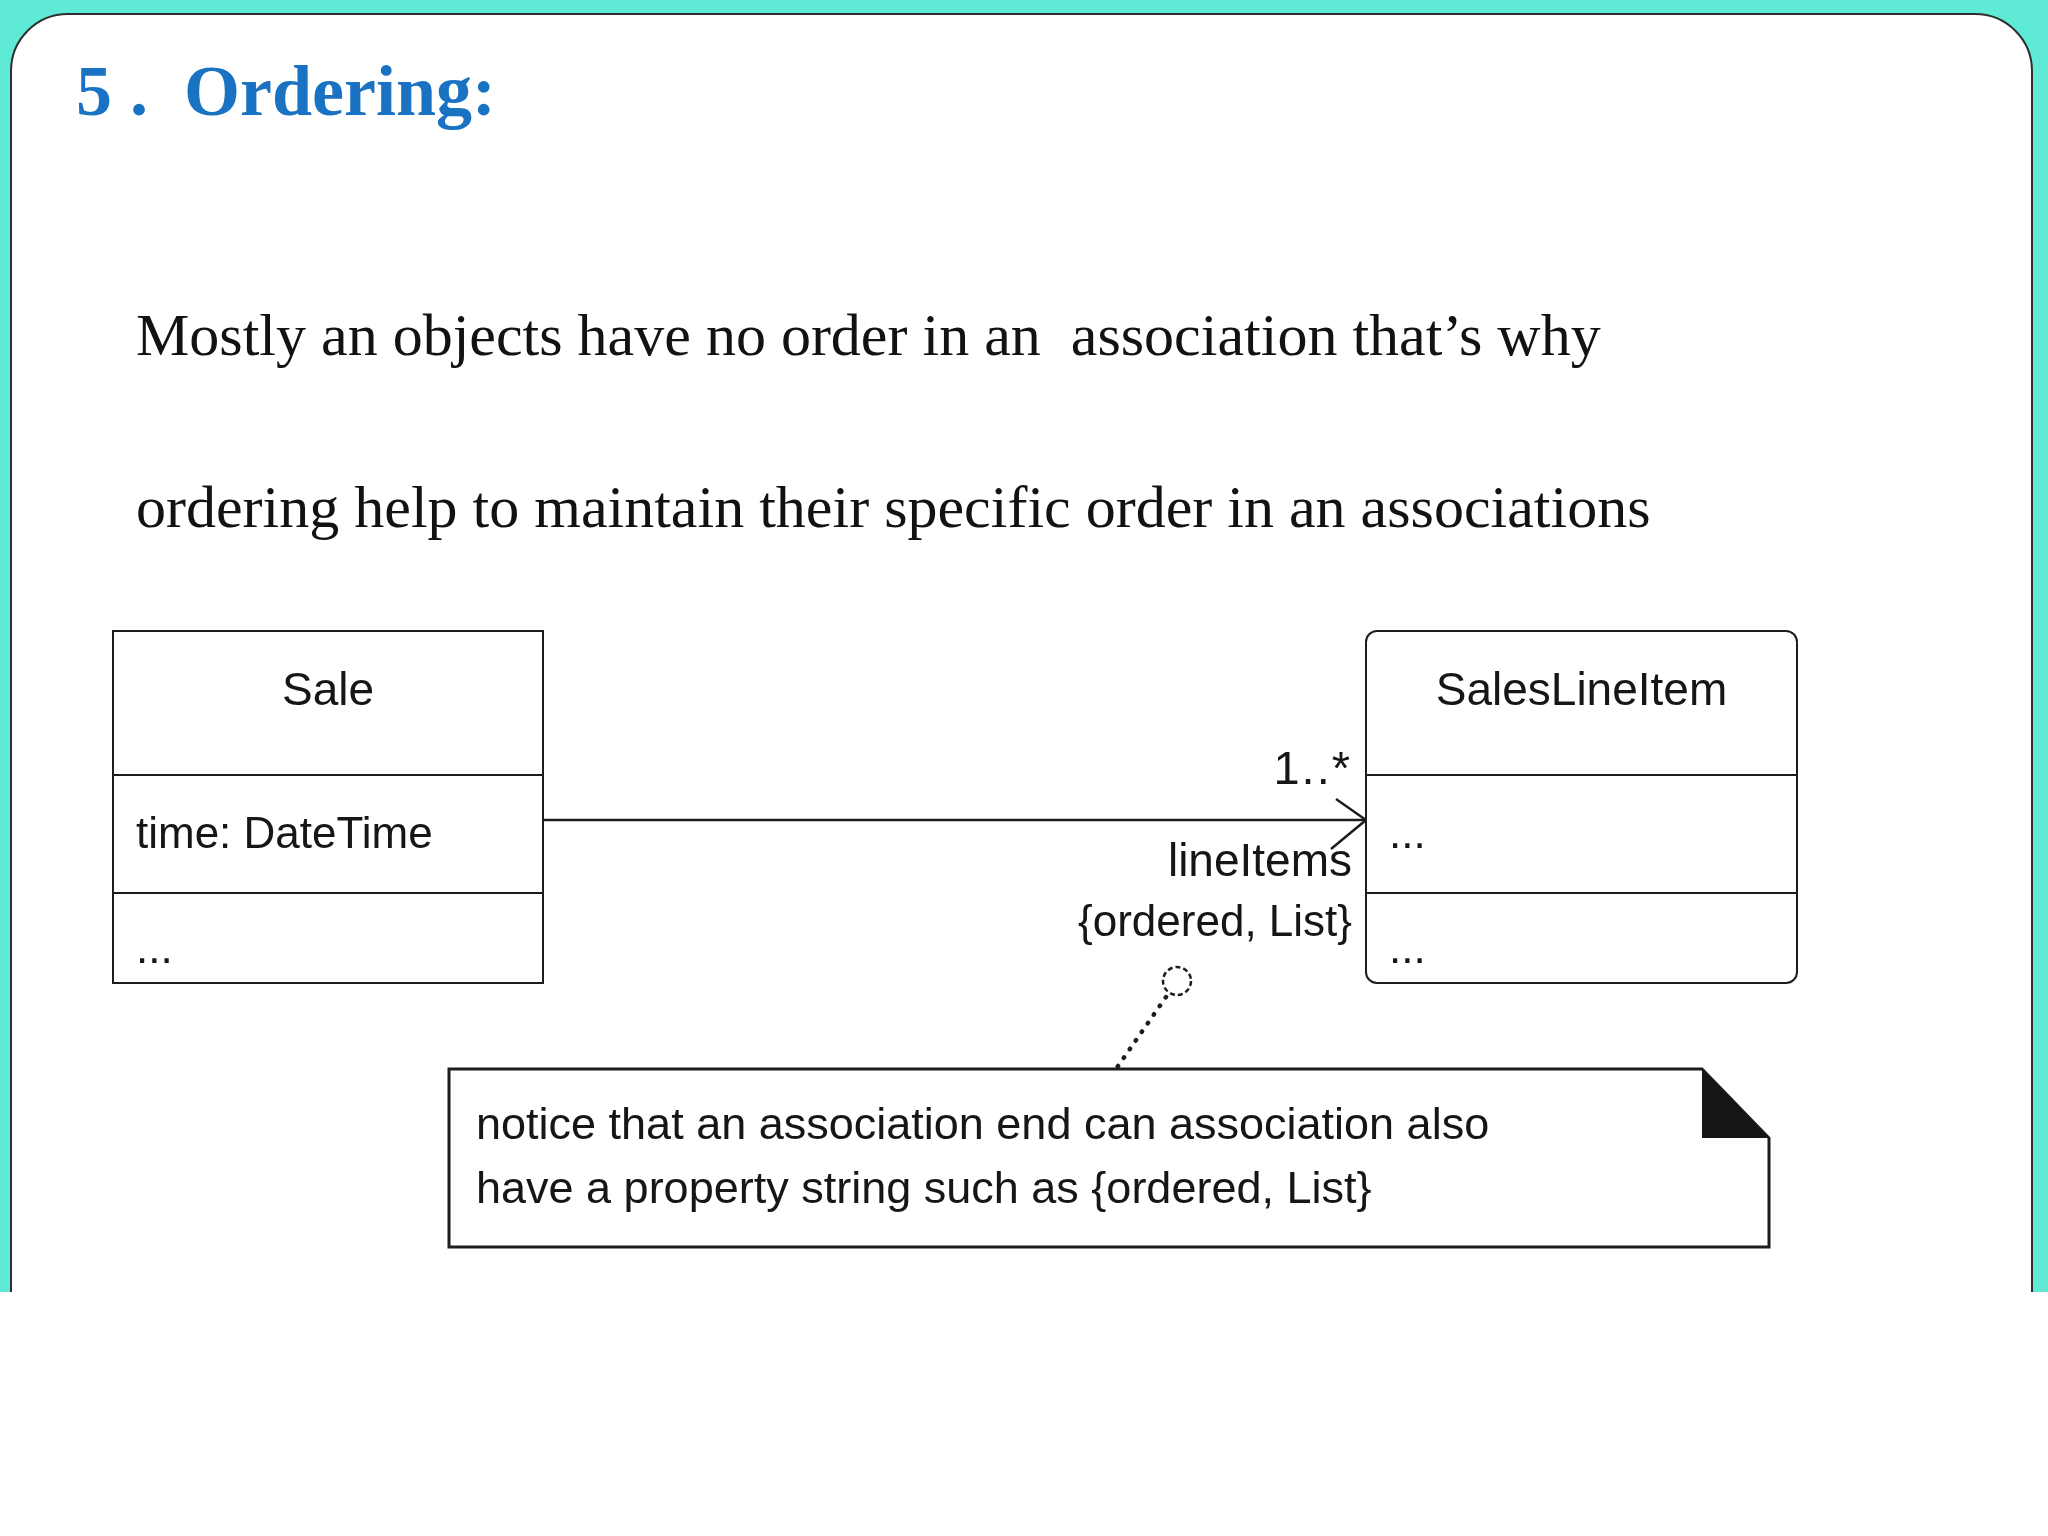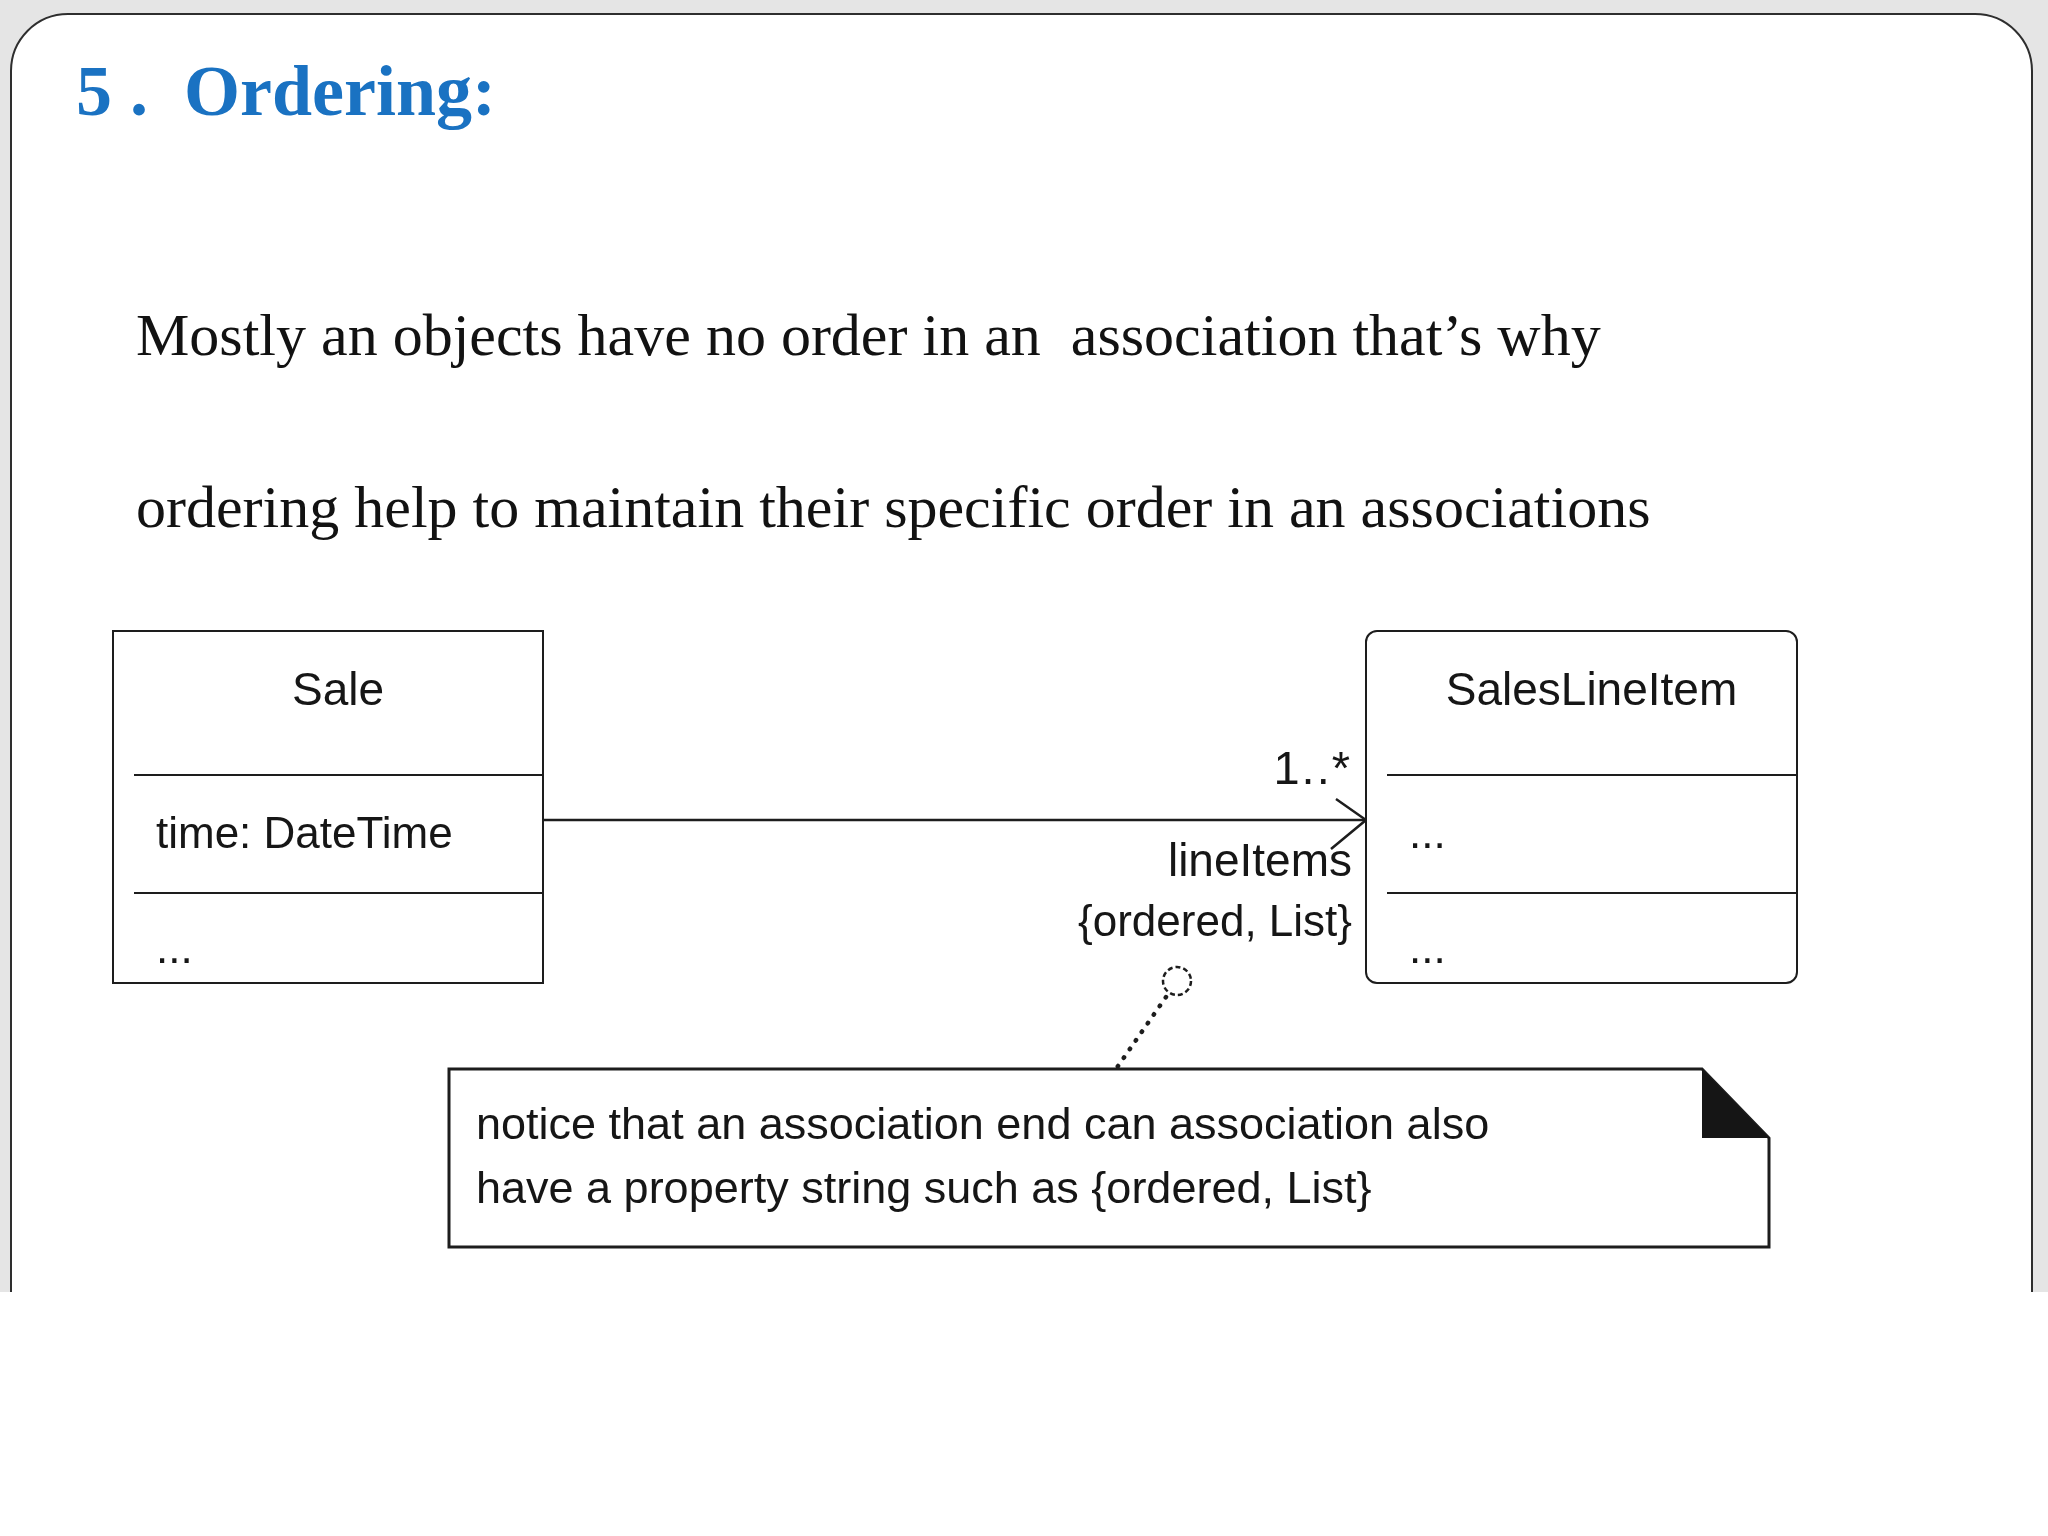--- a/index.html
+++ b/index.html
@@ -3,21 +3,21 @@
 <meta charset="utf-8">
 <style>
   :root{
     --title-blue:#1a72c2;
     --ink:#1d1d1d;
   }
   html,body{margin:0;padding:0;background:#ffffff;}
   .page{
     position:relative;
     width:2048px;height:1292px;
-    background:#e5e5e5;
+    background:#5eead4;
     overflow:hidden;
     font-family:"Liberation Sans", sans-serif;
   }
   .frame{
     position:absolute;left:10px;top:13px;
     width:2023px;height:1503px;
     box-sizing:border-box;
     border:2px solid #2e2e2e;
     border-radius:58px;
     background:#ffffff;
@@ -44,21 +44,20 @@
     position:absolute;left:0;top:0;width:2048px;height:1536px;
   }
   .ink-stroke{stroke:var(--ink,#1d1d1d);}
   .uml-class{
     position:absolute;
     box-sizing:border-box;
     border:2.5px solid var(--ink,#1d1d1d);
     background:#ffffff;
     color:#161616;
     font-size:44px;
-    padding-left:20px;
   }
   #sale-class{left:112px;top:630px;width:432px;height:354px;}
   #saleslineitem-class{left:1365px;top:630px;width:433px;height:354px;}
   .cls-name{
     height:114px;line-height:114px;
     text-align:center;font-size:46px;
   }
   .cls-attr{
     box-sizing:border-box;
     height:118px;line-height:113px;

